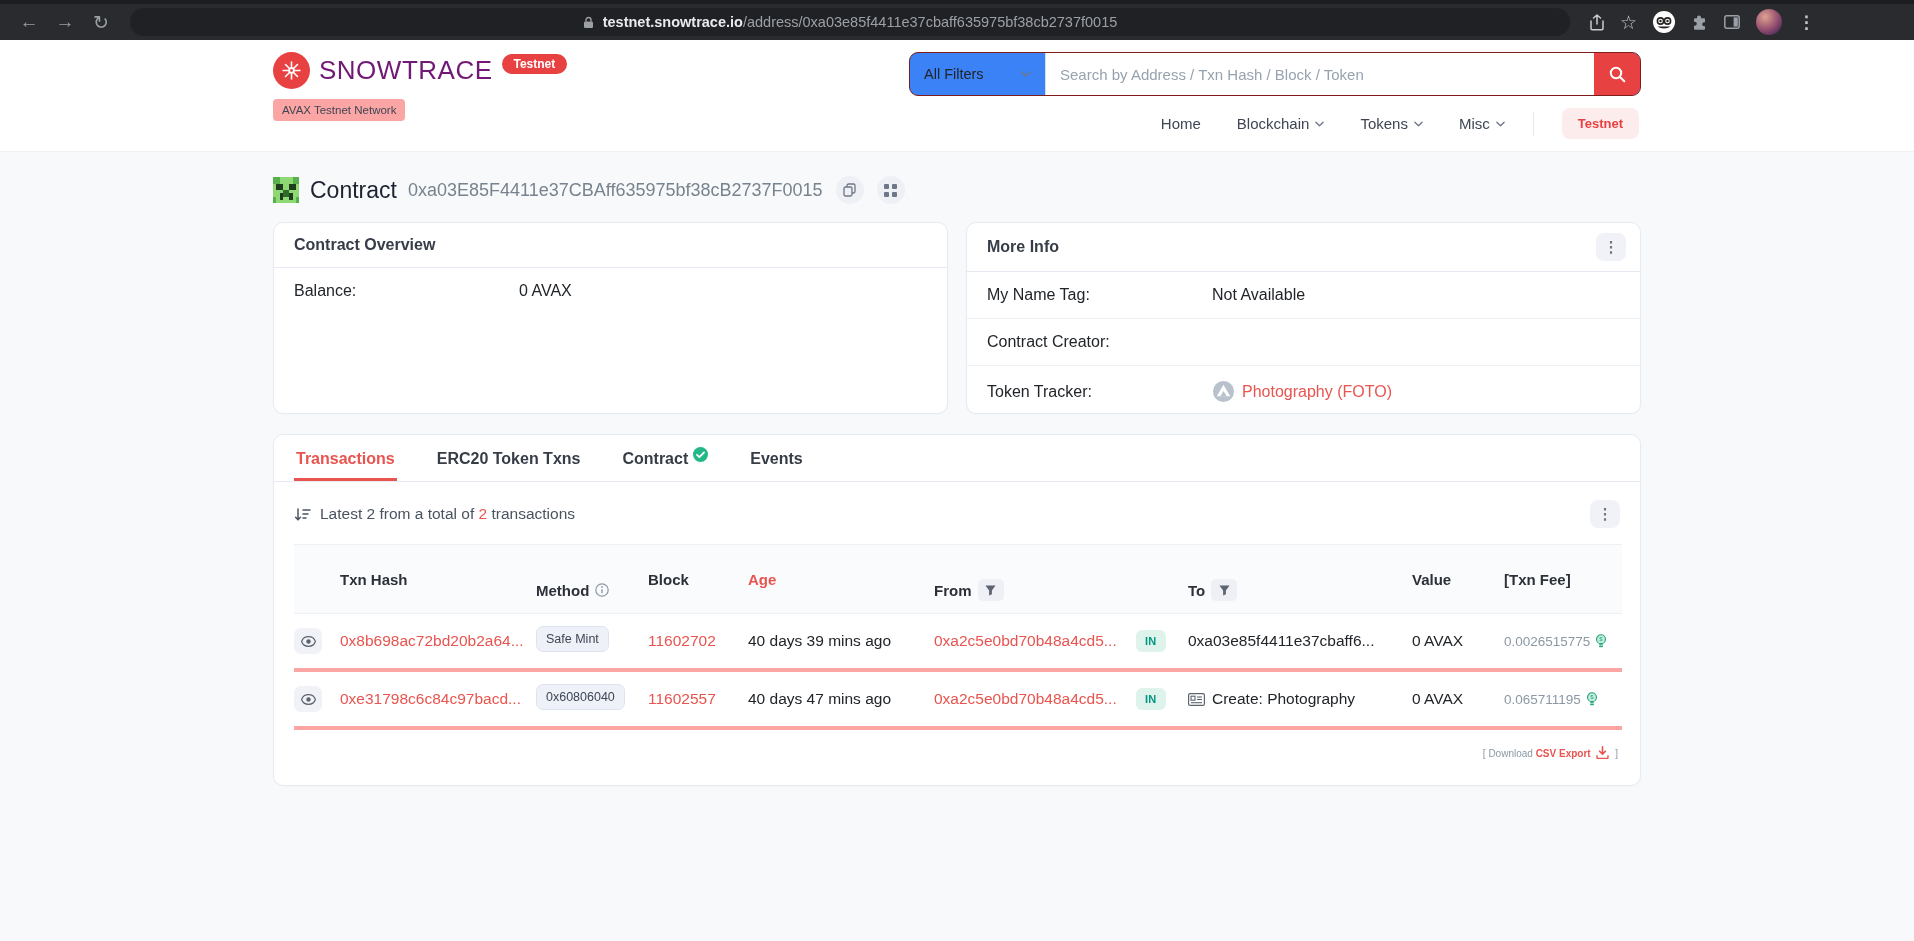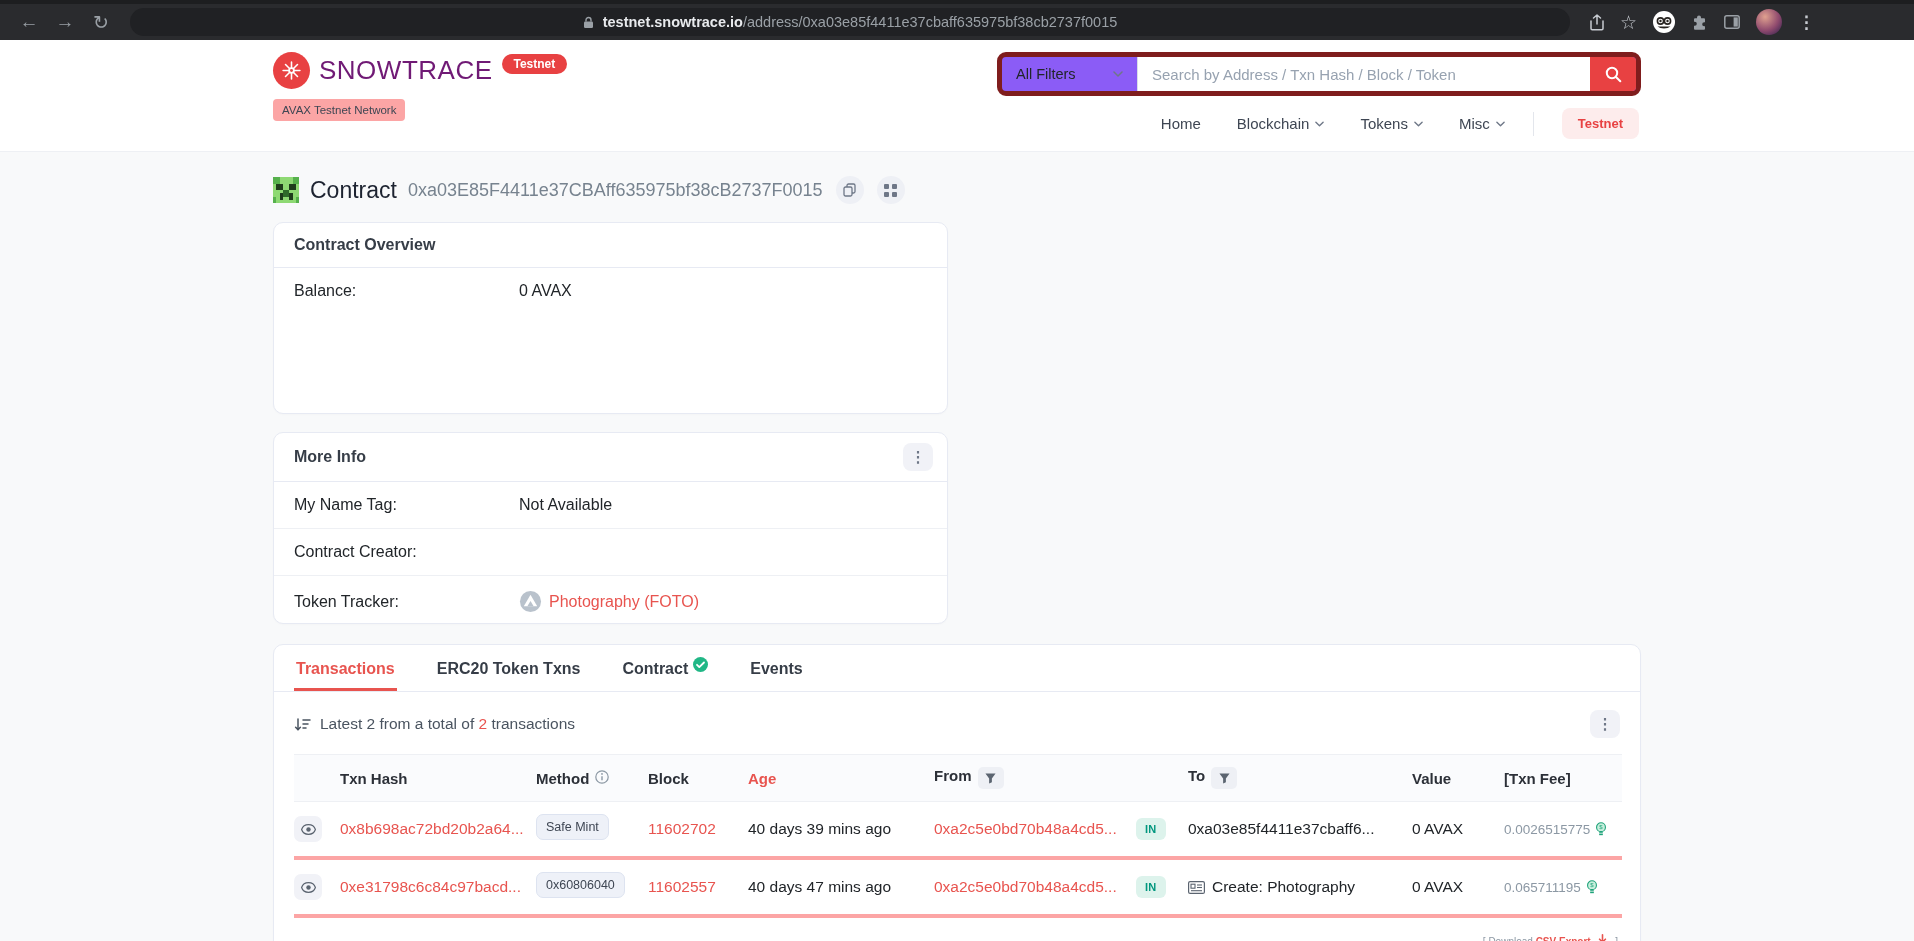--- a/index.html
+++ b/index.html
@@ -26,22 +26,22 @@
   .header-inner { width:1368px; margin:0 auto; padding:12px 0 12px; display:flex; justify-content:space-between; }
   .logo-row { display:flex; align-items:flex-start; gap:9px; }
   .logo-circle { width:37px; height:37px; border-radius:50%; background:#e84142; display:flex;
     align-items:center; justify-content:center; }
   .brand-text { font-size:26px; font-weight:normal; color:#701a75; letter-spacing:0.5px; line-height:37px; }
   .brand-badge { background:#e84142; color:#fff; font-size:12px; font-weight:bold; padding:3px 12px;
     border-radius:12px; margin-top:2px; }
   .network-badge { display:inline-block; margin-top:10px; background:#fca5a5; color:#3e4653;
     font-size:11.5px; padding:5px 9px; border-radius:4px; }
   .header-right { display:flex; flex-direction:column; align-items:flex-end; gap:12px; }
-  .search-bar { width:644px; height:44px; display:flex; border:5px solid #7f1d1d; border-radius:9px;
-    overflow:hidden; background:#8b5cf6; }
+  .search-bar { width:732px; height:44px; display:flex; border:1px solid #7f1d1d; border-radius:9px;
+    overflow:hidden; background:#3b82f6; }
   .search-filter { width:136px; display:flex; align-items:center; justify-content:space-between;
     padding:0 14px; border-right:1px solid #d9dee8; font-size:14.5px; color:#212529; cursor:pointer; }
   .search-input { flex:1; border:none; outline:none; font-size:15px; padding:0 14px;
     font-family:"Liberation Sans", sans-serif; color:#212529; }
   .search-input::placeholder { color:#97a2b0; }
   .search-btn { width:46px; background:#e84142; border:none; display:flex; align-items:center;
     justify-content:center; cursor:pointer; }
   .main-nav { display:flex; align-items:center; gap:36px; padding-right:2px; }
   .nav-item { display:flex; align-items:center; gap:6px; font-size:15px; color:#3e4653; cursor:pointer; }
   .nav-divider { width:1px; height:24px; background:#e3e6ec; margin:0 -8px; }
@@ -49,53 +49,53 @@
     padding:8px 16px; border-radius:8px; cursor:pointer; }
 
   
   .container { width:1368px; margin:0 auto; }
   .title-row { display:flex; align-items:center; gap:11px; margin-top:24px; }
   .title-label { font-size:23px; color:#1d2330; font-weight:500; }
   .title-address { font-size:18px; color:#77838f; }
   .round-btn { width:28px; height:28px; border-radius:50%; background:#eef0f5; border:none;
     display:flex; align-items:center; justify-content:center; cursor:pointer; margin-left:2px; }
 
-  .cards-row { display:flex; gap:18px; margin-top:18px;flex-direction:column; }
+  .cards-row { display:flex; gap:18px; margin-top:18px; }
   .card { background:#fff; border:1px solid #e7eaf3; border-radius:10px;
     box-shadow:0 1px 2px rgba(33,40,48,0.02); }
   .card-half { width:675px; height:192px; }
   .card-header { display:flex; align-items:center; justify-content:space-between;
     padding:13px 20px; border-bottom:1px solid #e7eaf3; }
   .card-title { font-size:16px; font-weight:bold; color:#363d47; }
   .kebab-btn { width:30px; height:28px; border:none; border-radius:8px; background:#f1f2f7;
     color:#6e7787; font-size:15px; font-weight:bold; cursor:pointer; }
   .info-row { display:flex; align-items:center; padding:14px 20px; font-size:16px; }
   .info-row.bordered { border-bottom:1px solid #eef0f4; }
   .info-label { width:225px; flex:0 0 225px; color:#212529; }
   .link { color:#e8544f; text-decoration:none; cursor:pointer; }
   .token-chip { display:flex; align-items:center; gap:7px; }
 
   
-  .tx-card { margin-top:20px; padding-bottom:17px; }
+  .tx-card { margin-top:20px; padding-bottom:6px; }
   .tabs-row { display:flex; gap:38px; padding:0 20px; border-bottom:1px solid #e7eaf3; }
   .tab { padding:15px 2px 13px; font-size:16px; font-weight:bold; color:#363d47; cursor:pointer;
     display:flex; align-items:flex-start; gap:5px; }
   .tab.active { color:#e8544f; box-shadow:inset 0 -3px 0 #e8544f; }
   .tx-toolbar { display:flex; align-items:center; justify-content:space-between; padding:18px 20px 12px; }
   .tx-summary { display:flex; align-items:center; gap:9px; font-size:15.5px; color:#4a5460; }
   .count-red { color:#e8544f; }
 
   table.tx-table { width:1328px; margin:4px 20px 0; border-collapse:collapse; table-layout:fixed; }
   .tx-table th { text-align:left; font-size:15px; color:#2c3038; font-weight:bold;
     padding:12px 8px 12px 0; background:#fafbfd; border-top:1px solid #eef0f4;
     border-bottom:1px solid #eef0f4; }
   .tx-table th.age-col { color:#e8544f; cursor:pointer; }
   .tx-table td { padding:12px 8px 12px 0; font-size:15.5px; border-bottom:4px solid #fca5a5;
     white-space:nowrap; overflow:hidden; }
-  .th-flex { display:flex; gap:6px; }
+  .th-flex { display:flex; align-items:center; gap:6px;margin-top:22px; }
   .filter-box { width:26px; height:22px; background:#eef0f5; border:none; border-radius:5px;
     display:inline-flex; align-items:center; justify-content:center; cursor:pointer; }
   .eye-btn { width:28px; height:26px; background:#f1f2f7; border:none; border-radius:7px;
     display:flex; align-items:center; justify-content:center; cursor:pointer; }
   .method-badge { display:inline-block; background:#eef1f8; border:1px solid #dde3f0; color:#3e4653;
     font-size:12.5px; padding:5px 9px; border-radius:7px; max-width:104px; overflow:hidden;
     white-space:nowrap; }
   .dir-badge { display:inline-block; background:#ddf3ec; color:#02977e; font-size:11px; font-weight:bold;
     padding:5px 9px; border-radius:6px; letter-spacing:0.3px; }
   .to-cell-inner { display:flex; align-items:center; gap:7px; }

